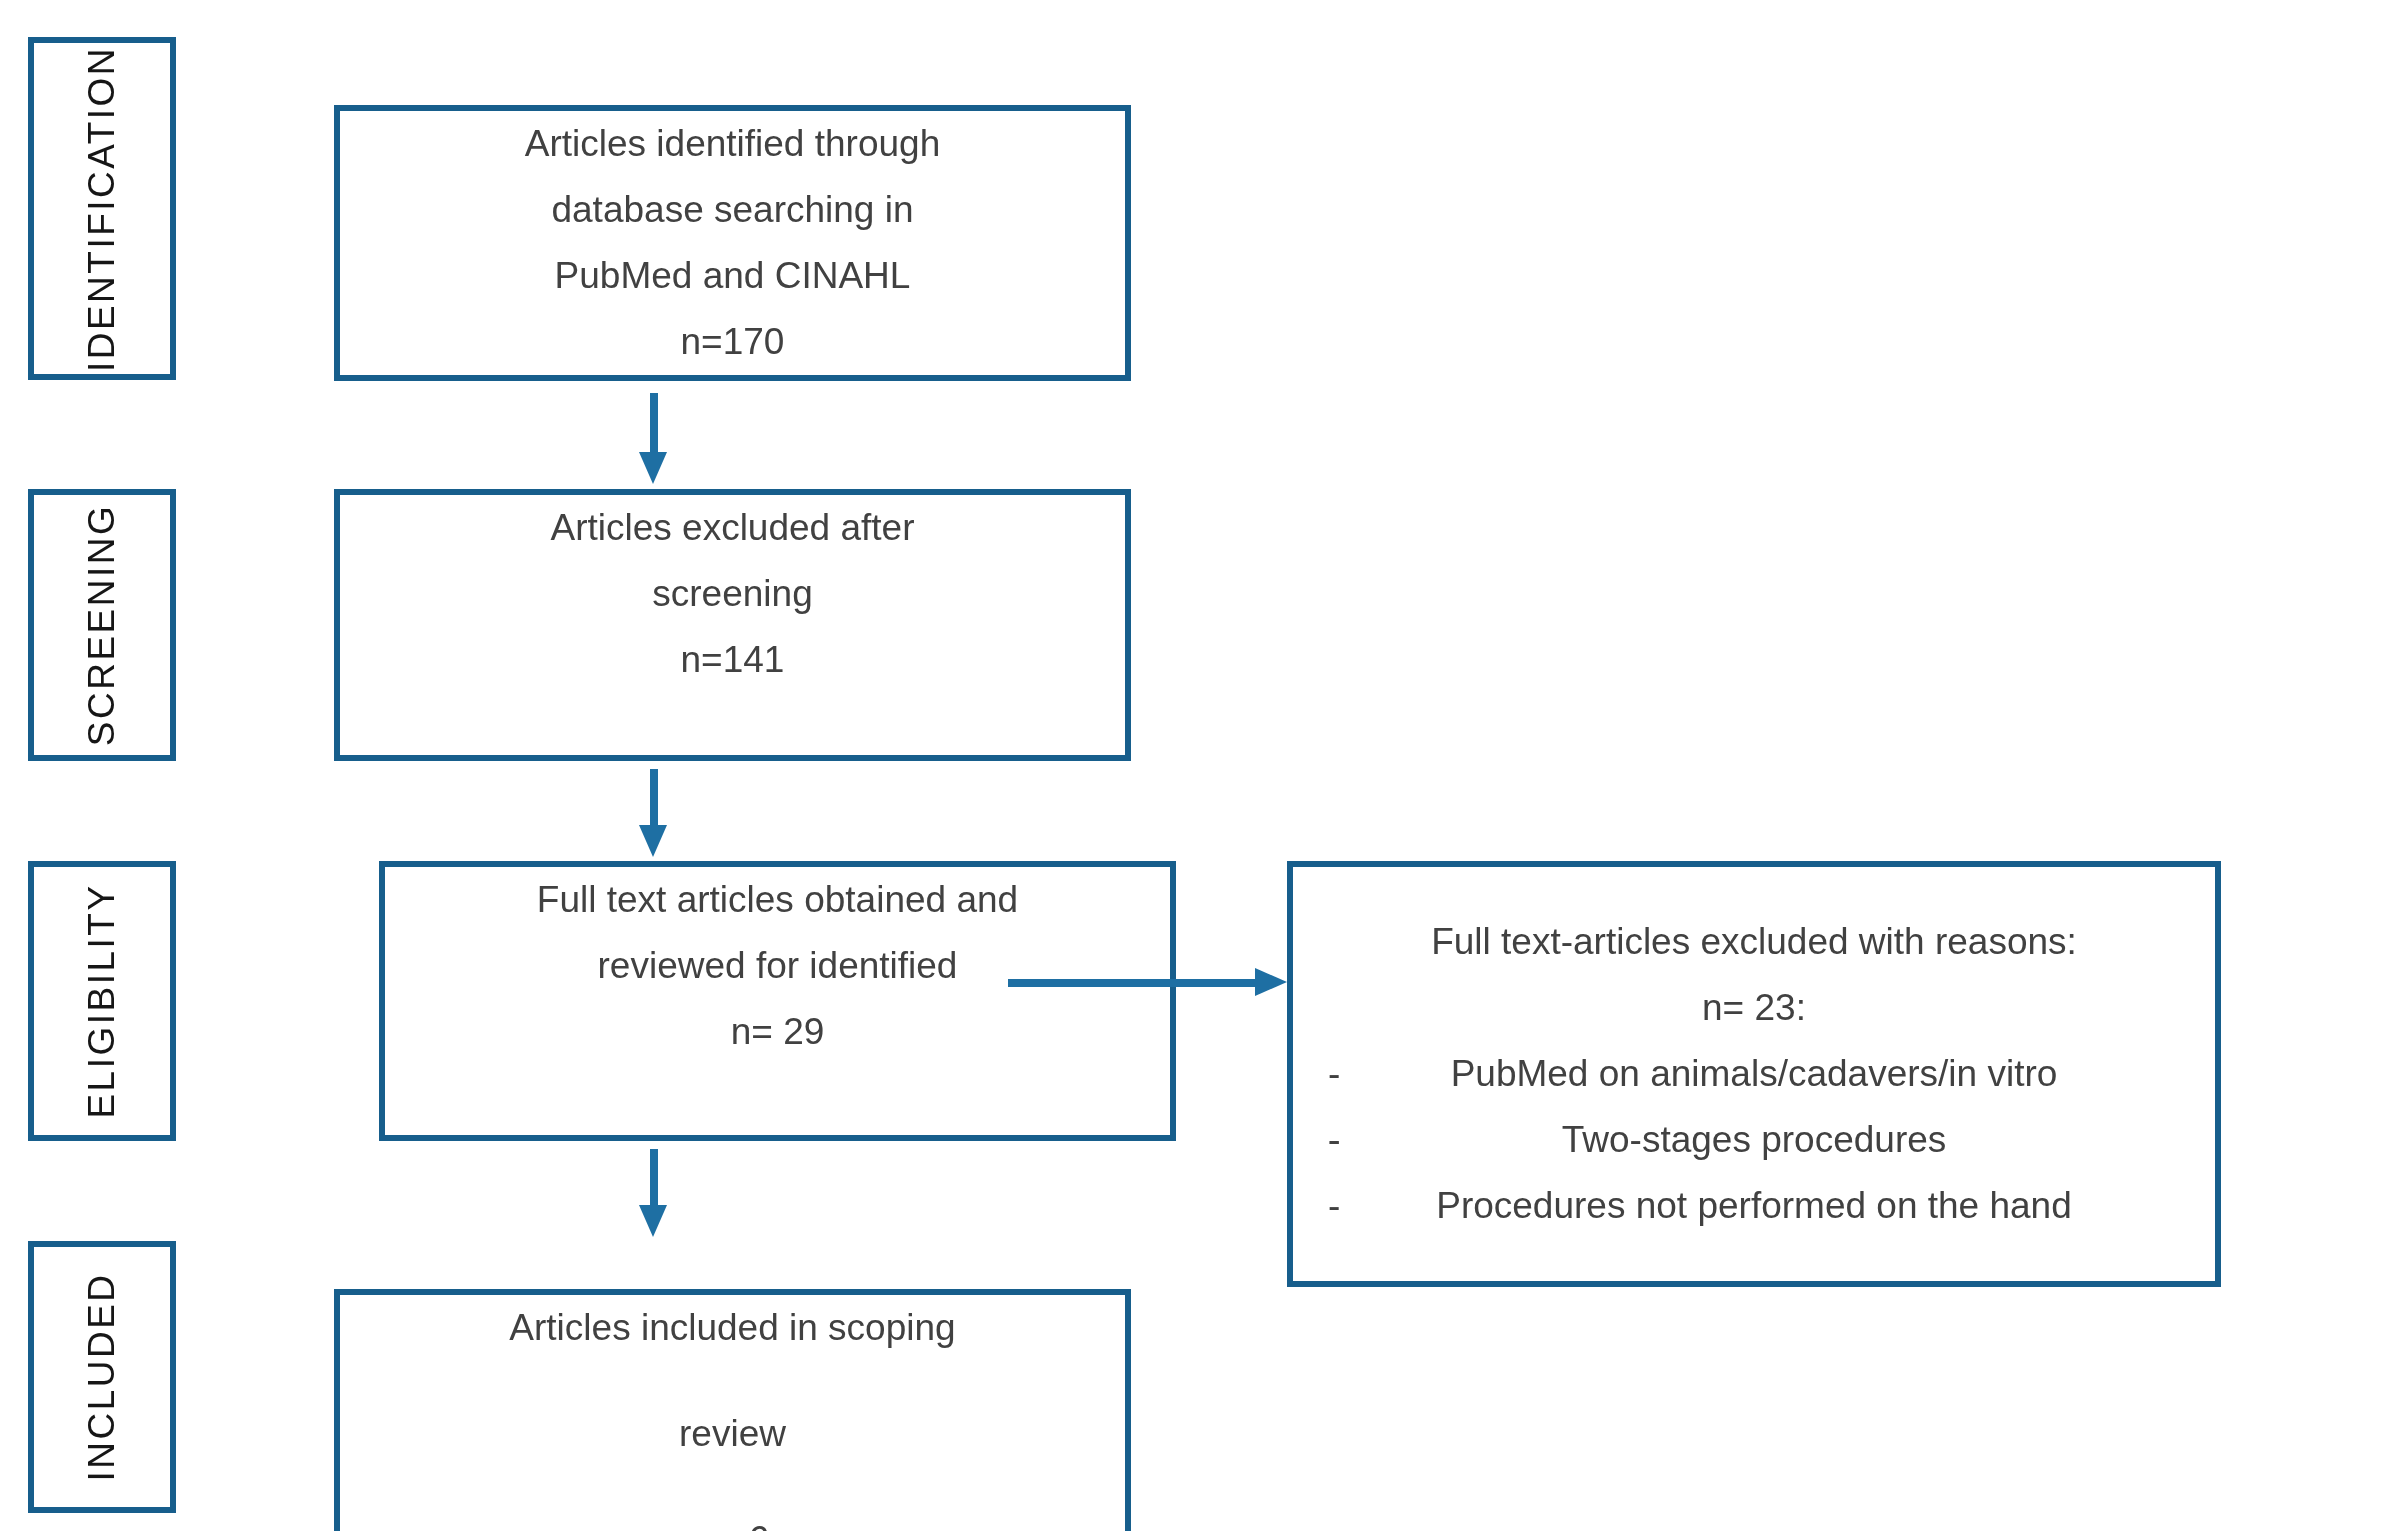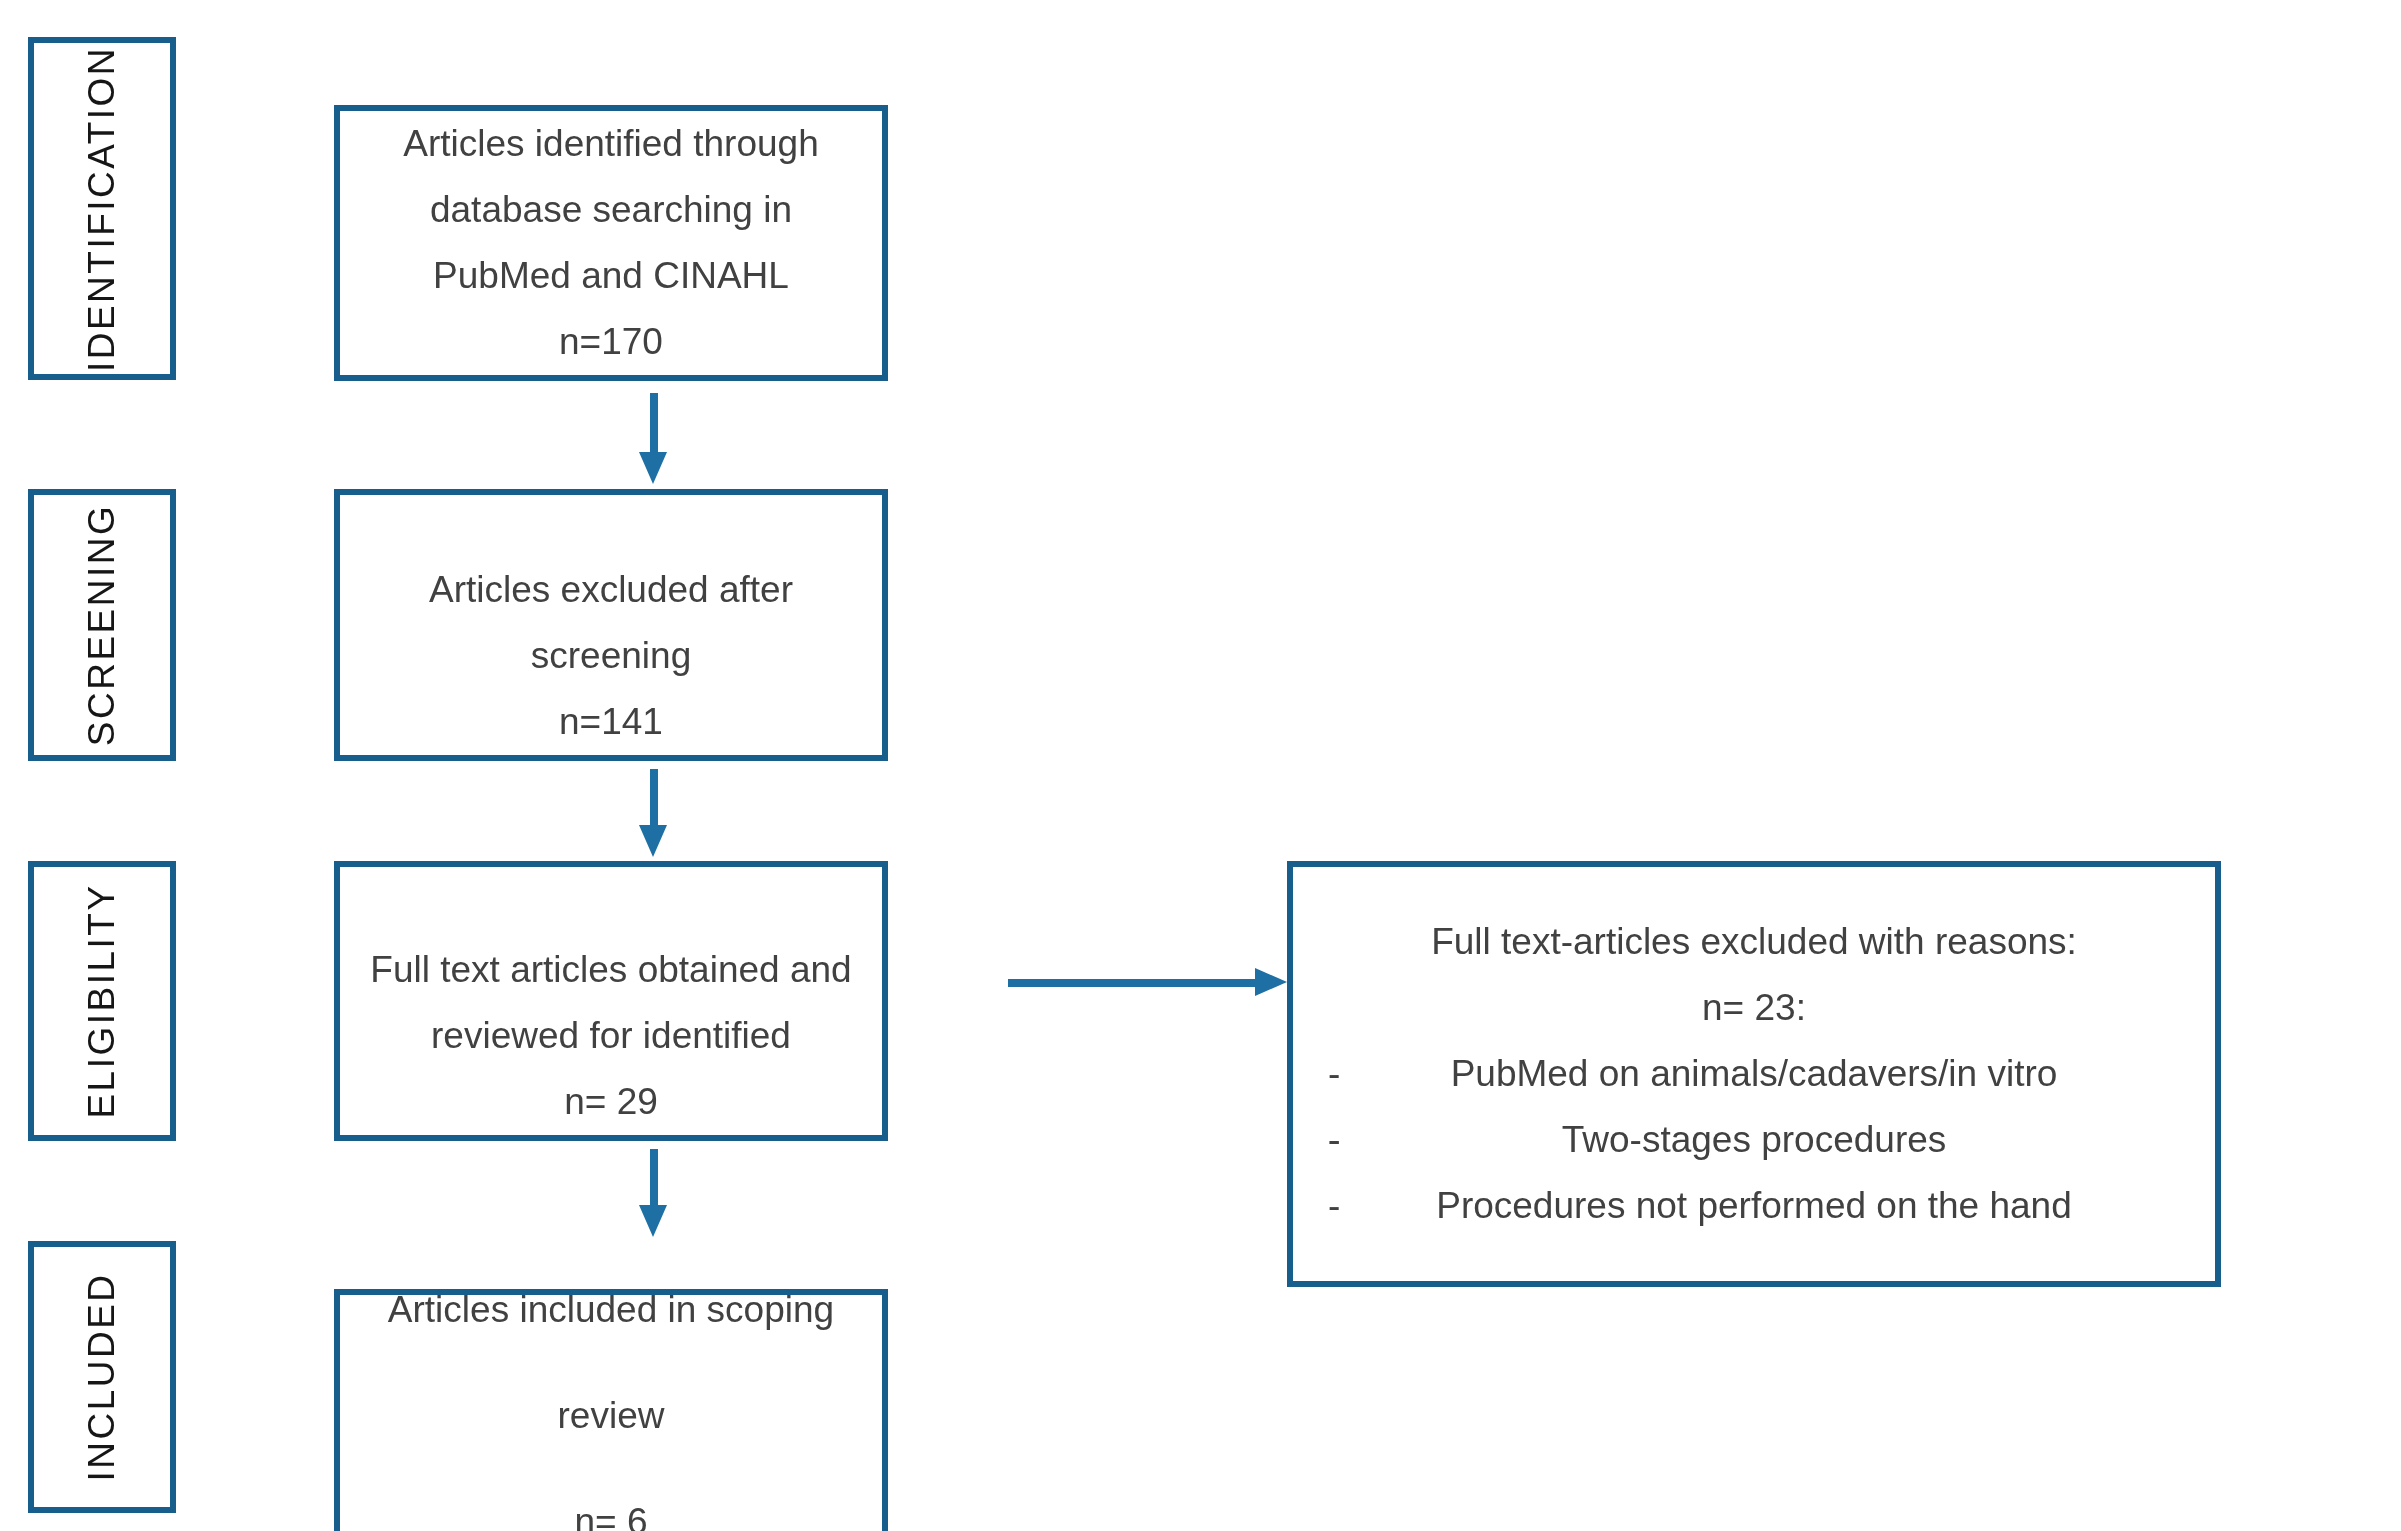--- a/index.html
+++ b/index.html
@@ -34,34 +34,34 @@
     color:var(--label_text);
   }
   #label-identification{top:37px;height:343px;}
   #label-screening{top:489px;height:272px;}
   #label-eligibility{top:861px;height:280px;}
   #label-included{top:1241px;height:272px;}
 
   
   .flow-box{
     position:absolute;
-    left:334px;width:554px;
+    left:334px;width:797px;
     border:6.7px solid var(--border);
     background:var(--background);
     box-sizing:border-box;
     display:flex;flex-direction:column;
-    align-items:center;justify-content:flex-end;
+    align-items:center;justify-content:flex-start;
     text-align:center;
     color:var(--text);
     font-size:37px;
     line-height:66px;
   }
   #box-identified{top:105px;height:276px;}
   #box-screened{top:489px;height:272px;}
-  #box-eligibility{top:861px;height:280px;}
+  #box-eligibility{top:861px;height:280px;margin-left:45px;}
   #box-included{top:1289px;height:272px;gap:40px;}
 
   
   #box-excluded{
     position:absolute;
     left:1287px;width:934px;
     top:861px;height:426px;
     border:6.7px solid var(--border);
     background:var(--background);
     box-sizing:border-box;

